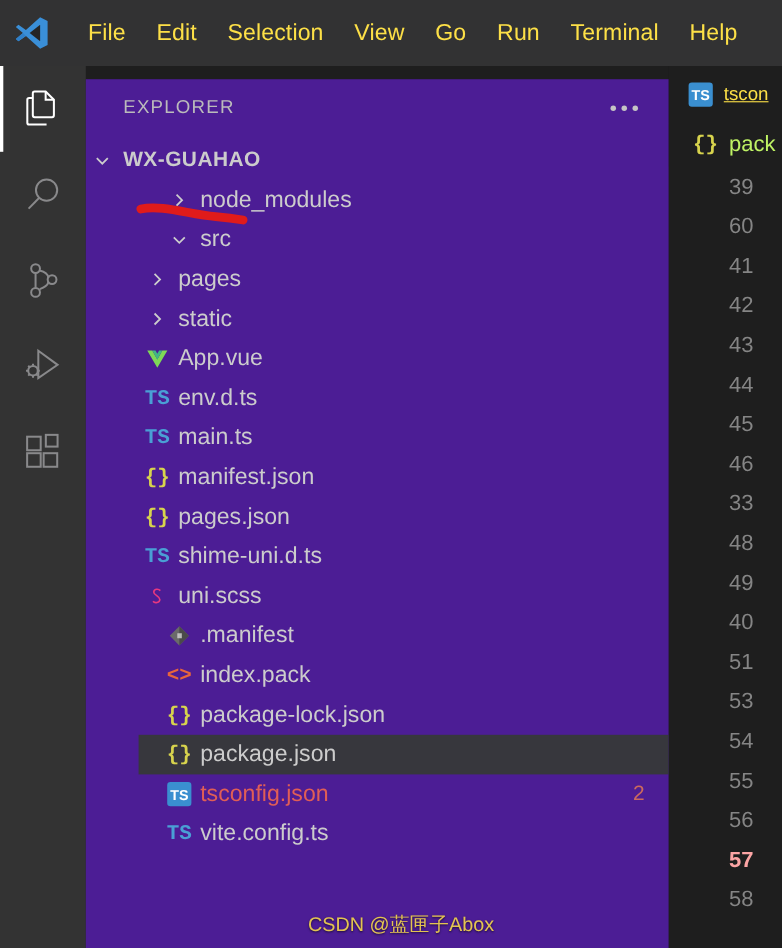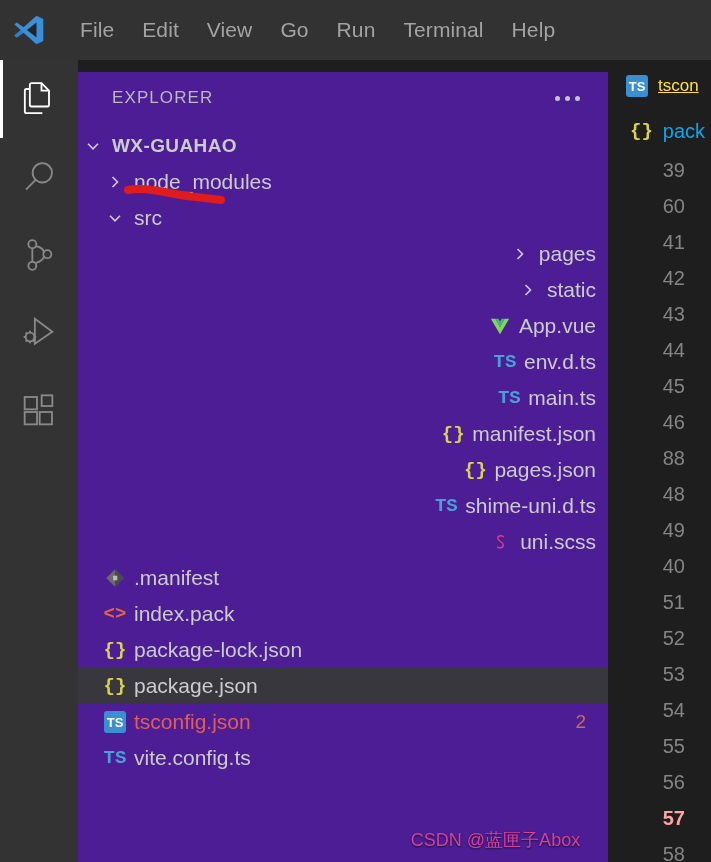--- a/index.html
+++ b/index.html
@@ -28,21 +28,21 @@
   .vscode-logo {
     width: 34px; height: 34px;
     margin-left: 12px; margin-right: 20px;
     flex: 0 0 auto;
   }
   .menu {
     display: flex; align-items: center;
     gap: 0px;
   }
   .menu-item {
-    color: #a3a3a3;
+    color: #fde047;
     font-size: 21px;
     padding: 4px 14px;
     white-space: nowrap;
     letter-spacing: 0.1px;
   }
 
   
   .activitybar {
     position: absolute; left: 0; top: 60px;
     width: 78px; height: 802px;
@@ -121,22 +121,22 @@
   }
   .label.root {
     font-weight: bold; color: #cccccc;
     font-size: 19px; letter-spacing: 0.4px;
   }
   .label.err { color: #e05e56; }
   .badge {
     position: absolute; right: 22px;
     color: #cc6a5d; font-size: 19px;
   }
-  .indent-1 { padding-left: 22px; }
-  .indent-2 { padding-left: 50px; justify-content: flex-end; }
+  .indent-1 { padding-left: 22px; margin-left: 48px; }
+  .indent-2 { padding-left: 50px; }
 
   
   .c-ts  { color: #4a9fd5; }
   .c-json{ color: #d7d34d; }
   .c-html{ color: #e8663b; }
   .ts-badge {
     width: 22px; height: 22px;
     background: #3a8fd0;
     border-radius: 3px;
     color: #ffffff;
@@ -167,21 +167,21 @@
   }
   .tab-label { color: #fde047; font-size: 17px; text-decoration: underline; }
   .breadcrumbs {
     height: 38px;
     display: flex; align-items: center;
     padding-left: 22px; gap: 10px;
     background: #1e1e1e;
     white-space: nowrap;
     box-shadow: 0 1px 0 #1a1a1a;
   }
-  .bc-label { color: #0ea5e9; font-size: 20px; }
+  .bc-label { color: #bef264; font-size: 20px; }
   .gutter {
     position: relative;
     padding-top: 2px;
     background: #1e1e1e;
     height: 712px;
   }
   .lineno {
     height: 36px;
     display: flex; align-items: center; justify-content: flex-end;
     padding-right: 26px;
@@ -195,42 +195,43 @@
     position: absolute; left: 0; top: 0;
     width: 711px; height: 862px;
     pointer-events: none;
   }
 
   
   .watermark {
     position: absolute;
     left: 0; top: 828px;
     width: 711px;
-    text-align: center;
-    color: #ec4899;
+    text-align: left;
+    color: #fde047;
     font-size: 18px;
     opacity: 0.85;
     text-shadow: 0 1px 2px rgba(0,0,0,.8);
   }
   .watermark span { padding-left: 280px; }
 </style>
 </head>
 <body>
 
 <div id="app">
 
   <div class="titlebar">
     <svg class="vscode-logo" viewBox="0 0 100 100">
       <path d="M72 8 L92 18 L92 82 L72 92 L34 58 L14 72 L7 66 L26 50 L7 34 L14 28 L34 42 Z" fill="#3a8fd8"></path>
       <path d="M72 28 L72 72 L44 50 Z" fill="#252526"></path>
       <path d="M34 58 L14 72 L7 66 L26 50 Z" fill="#2f7fc8"></path>
     </svg>
     <div class="menu">
       <div class="menu-item">File</div>
       <div class="menu-item">Edit</div>
+      <div class="menu-item">Selection</div>
       <div class="menu-item">View</div>
       <div class="menu-item">Go</div>
       <div class="menu-item">Run</div>
       <div class="menu-item">Terminal</div>
       <div class="menu-item">Help</div>
     </div>
   </div>
 
   <div class="activitybar">
 
@@ -439,26 +440,25 @@
 
     <div class="gutter">
       <div class="lineno">39</div>
       <div class="lineno">60</div>
       <div class="lineno">41</div>
       <div class="lineno">42</div>
       <div class="lineno">43</div>
       <div class="lineno">44</div>
       <div class="lineno">45</div>
       <div class="lineno">46</div>
-      <div class="lineno">88</div>
+      <div class="lineno">33</div>
       <div class="lineno">48</div>
       <div class="lineno">49</div>
       <div class="lineno">40</div>
       <div class="lineno">51</div>
-      <div class="lineno">52</div>
       <div class="lineno">53</div>
       <div class="lineno">54</div>
       <div class="lineno">55</div>
       <div class="lineno">56</div>
       <div class="lineno active">57</div>
       <div class="lineno">58</div>
 
     </div>
   </div>
 

